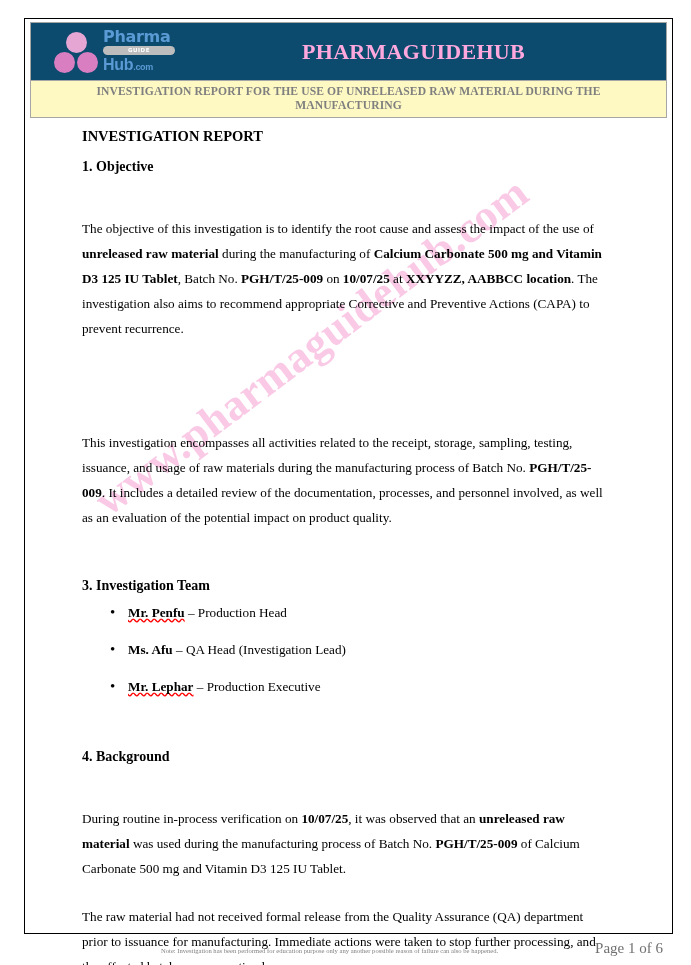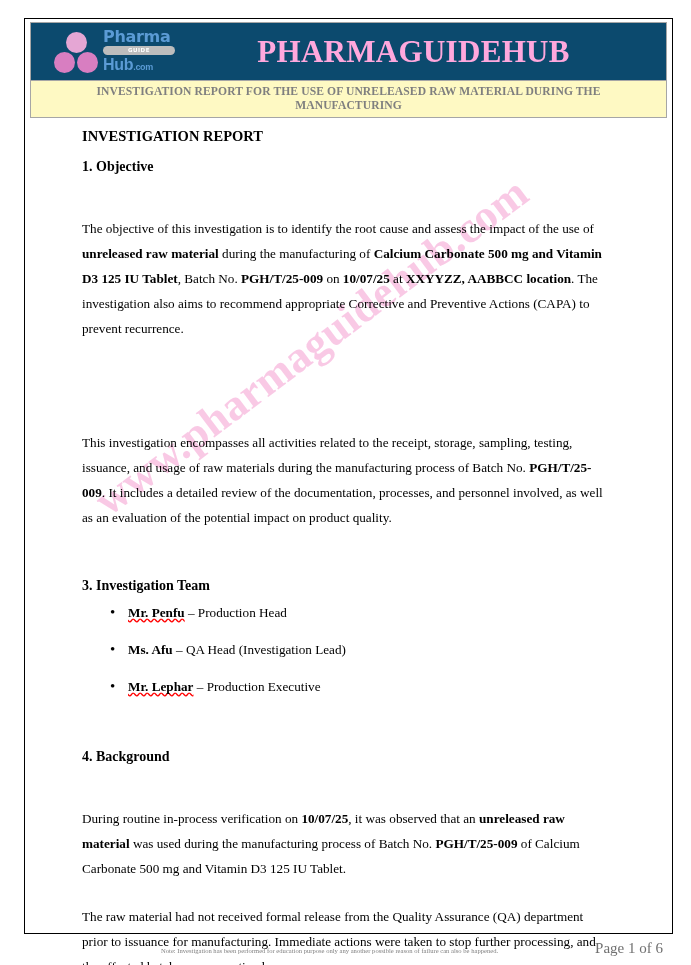--- a/index.html
+++ b/index.html
@@ -64,21 +64,21 @@
     align-items: center;
     flex-shrink: 0;
   }
   .title-cell {
     flex: 1;
     text-align: center;
     padding-right: 40px;
   }
   .brand-title {
     font-family: "Liberation Serif", serif;
-    font-size: 31px;
+    font-size: 22px;
     font-weight: bold;
     color: #ffa8dd;
     letter-spacing: 0.3px;
   }
 
   
   .logo {
     position: relative;
     width: 122px;
     height: 46px;

